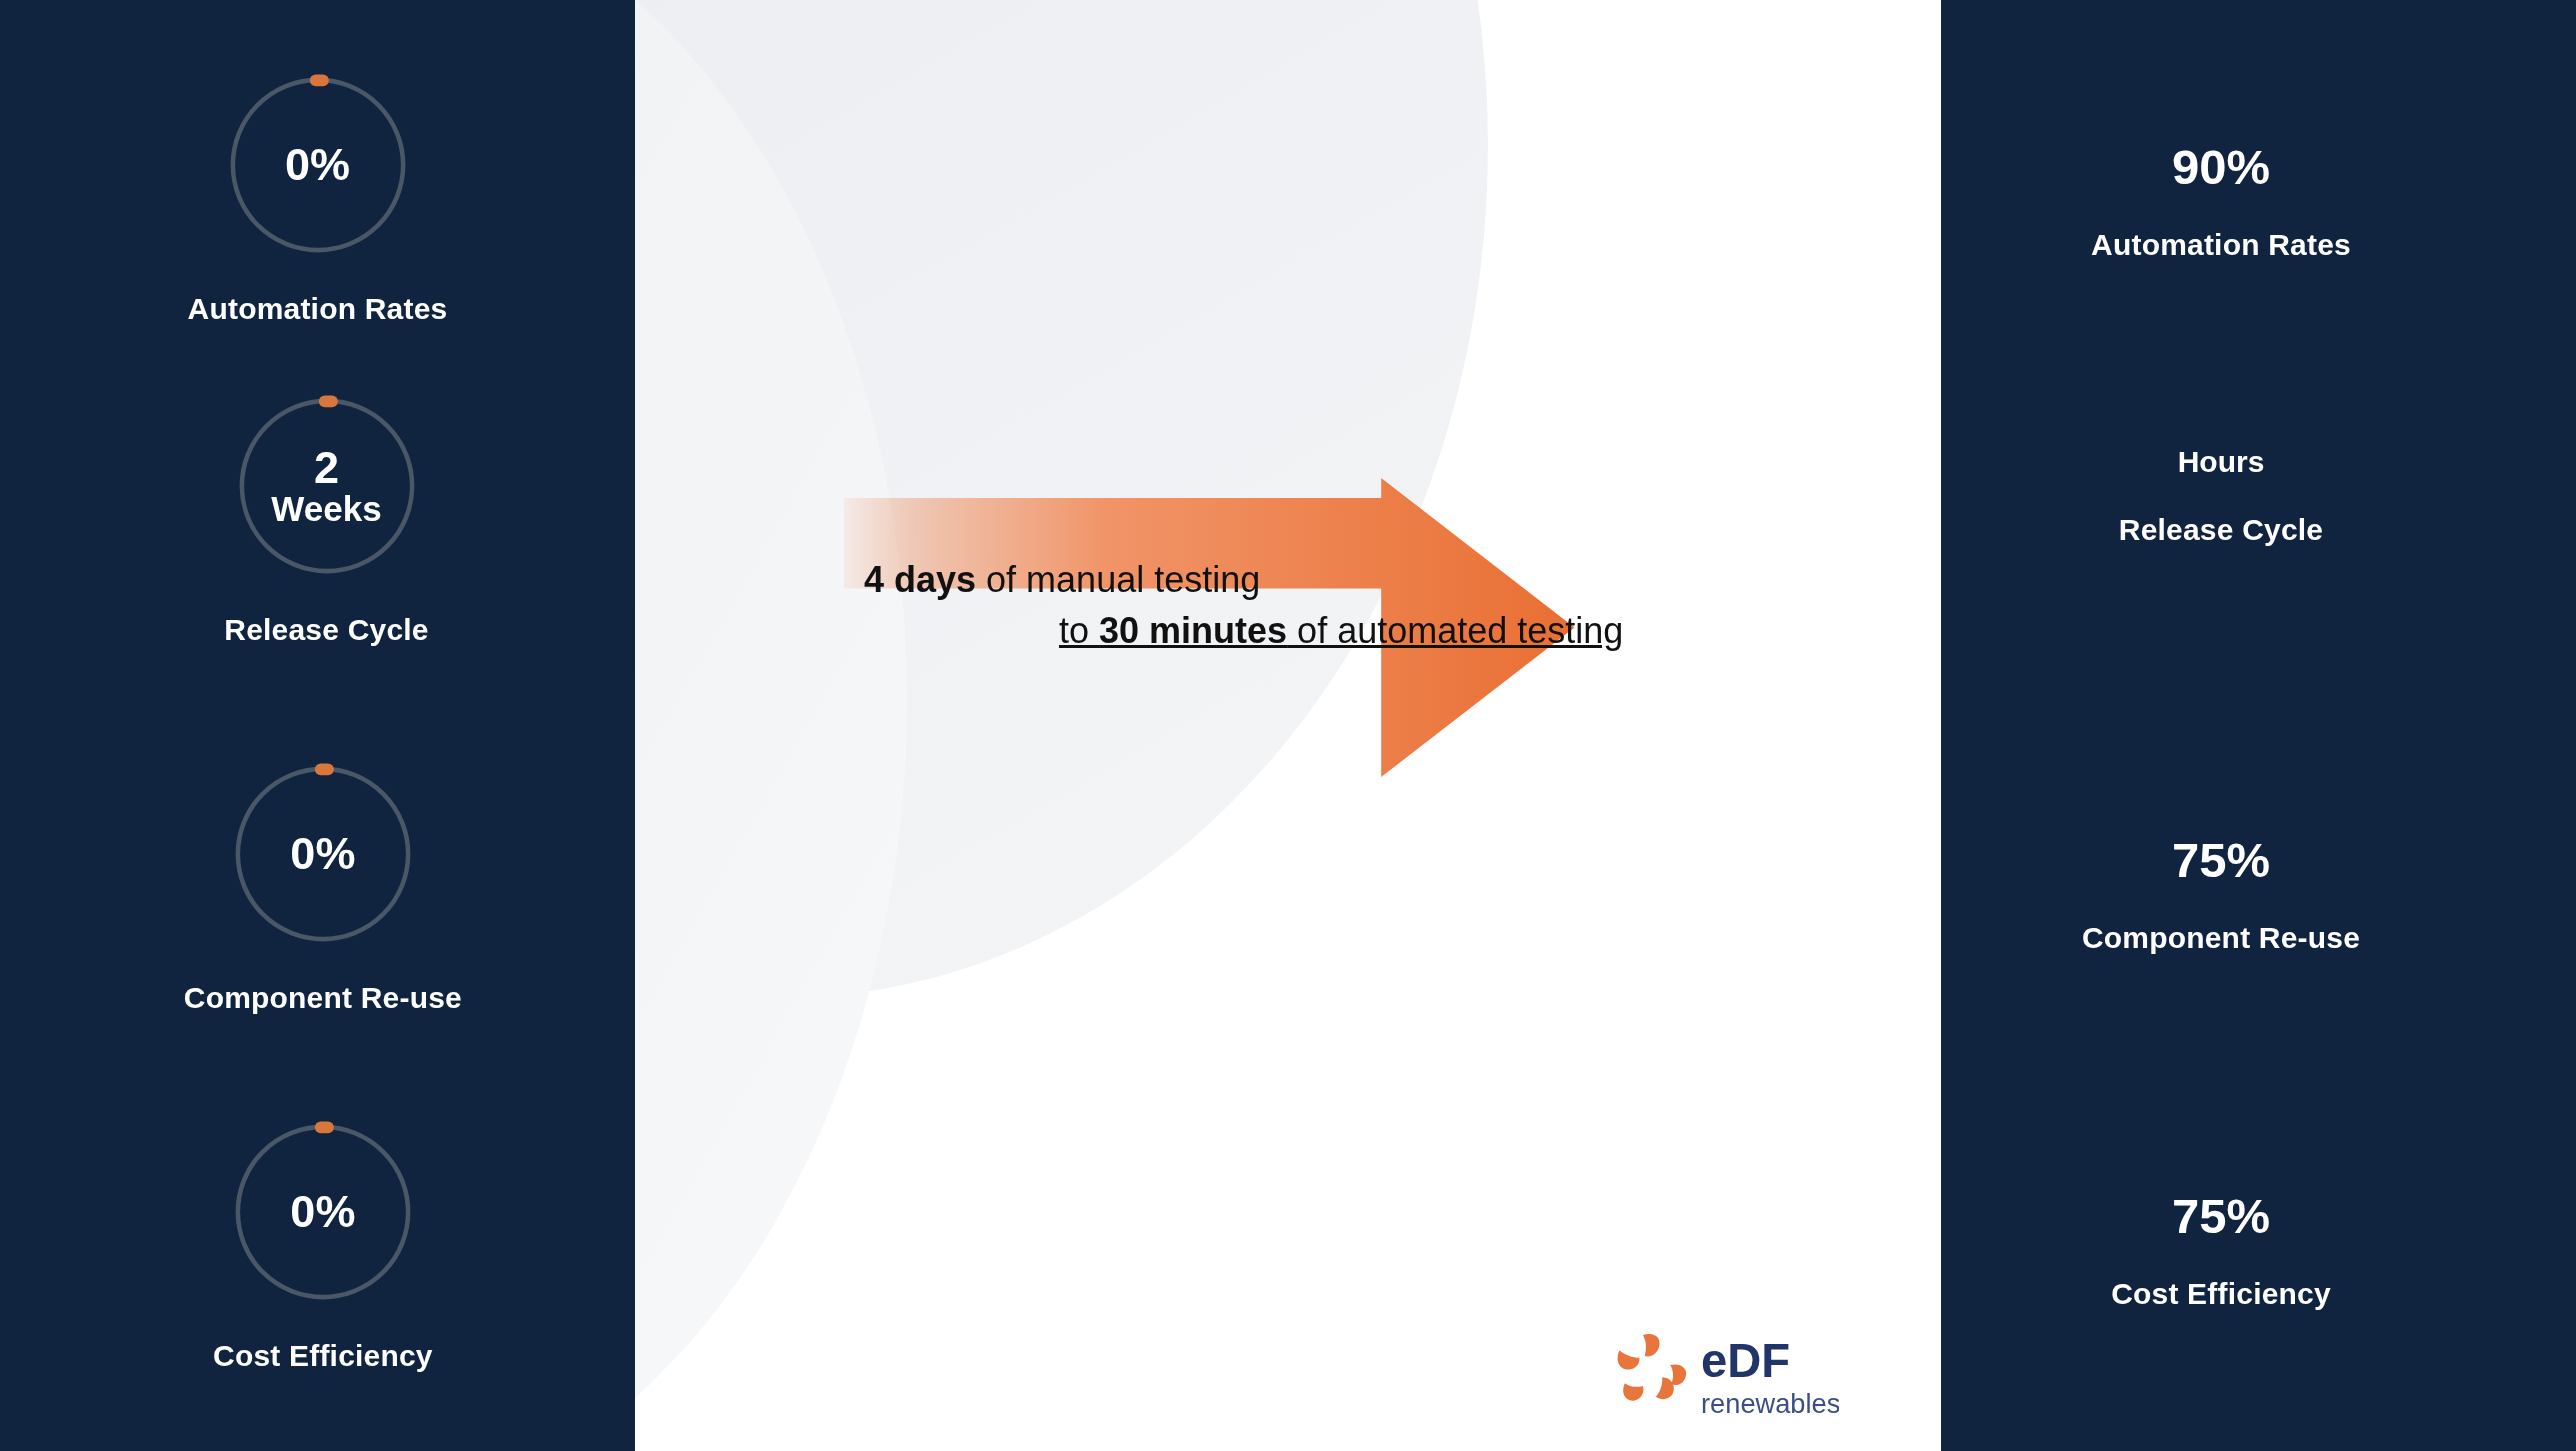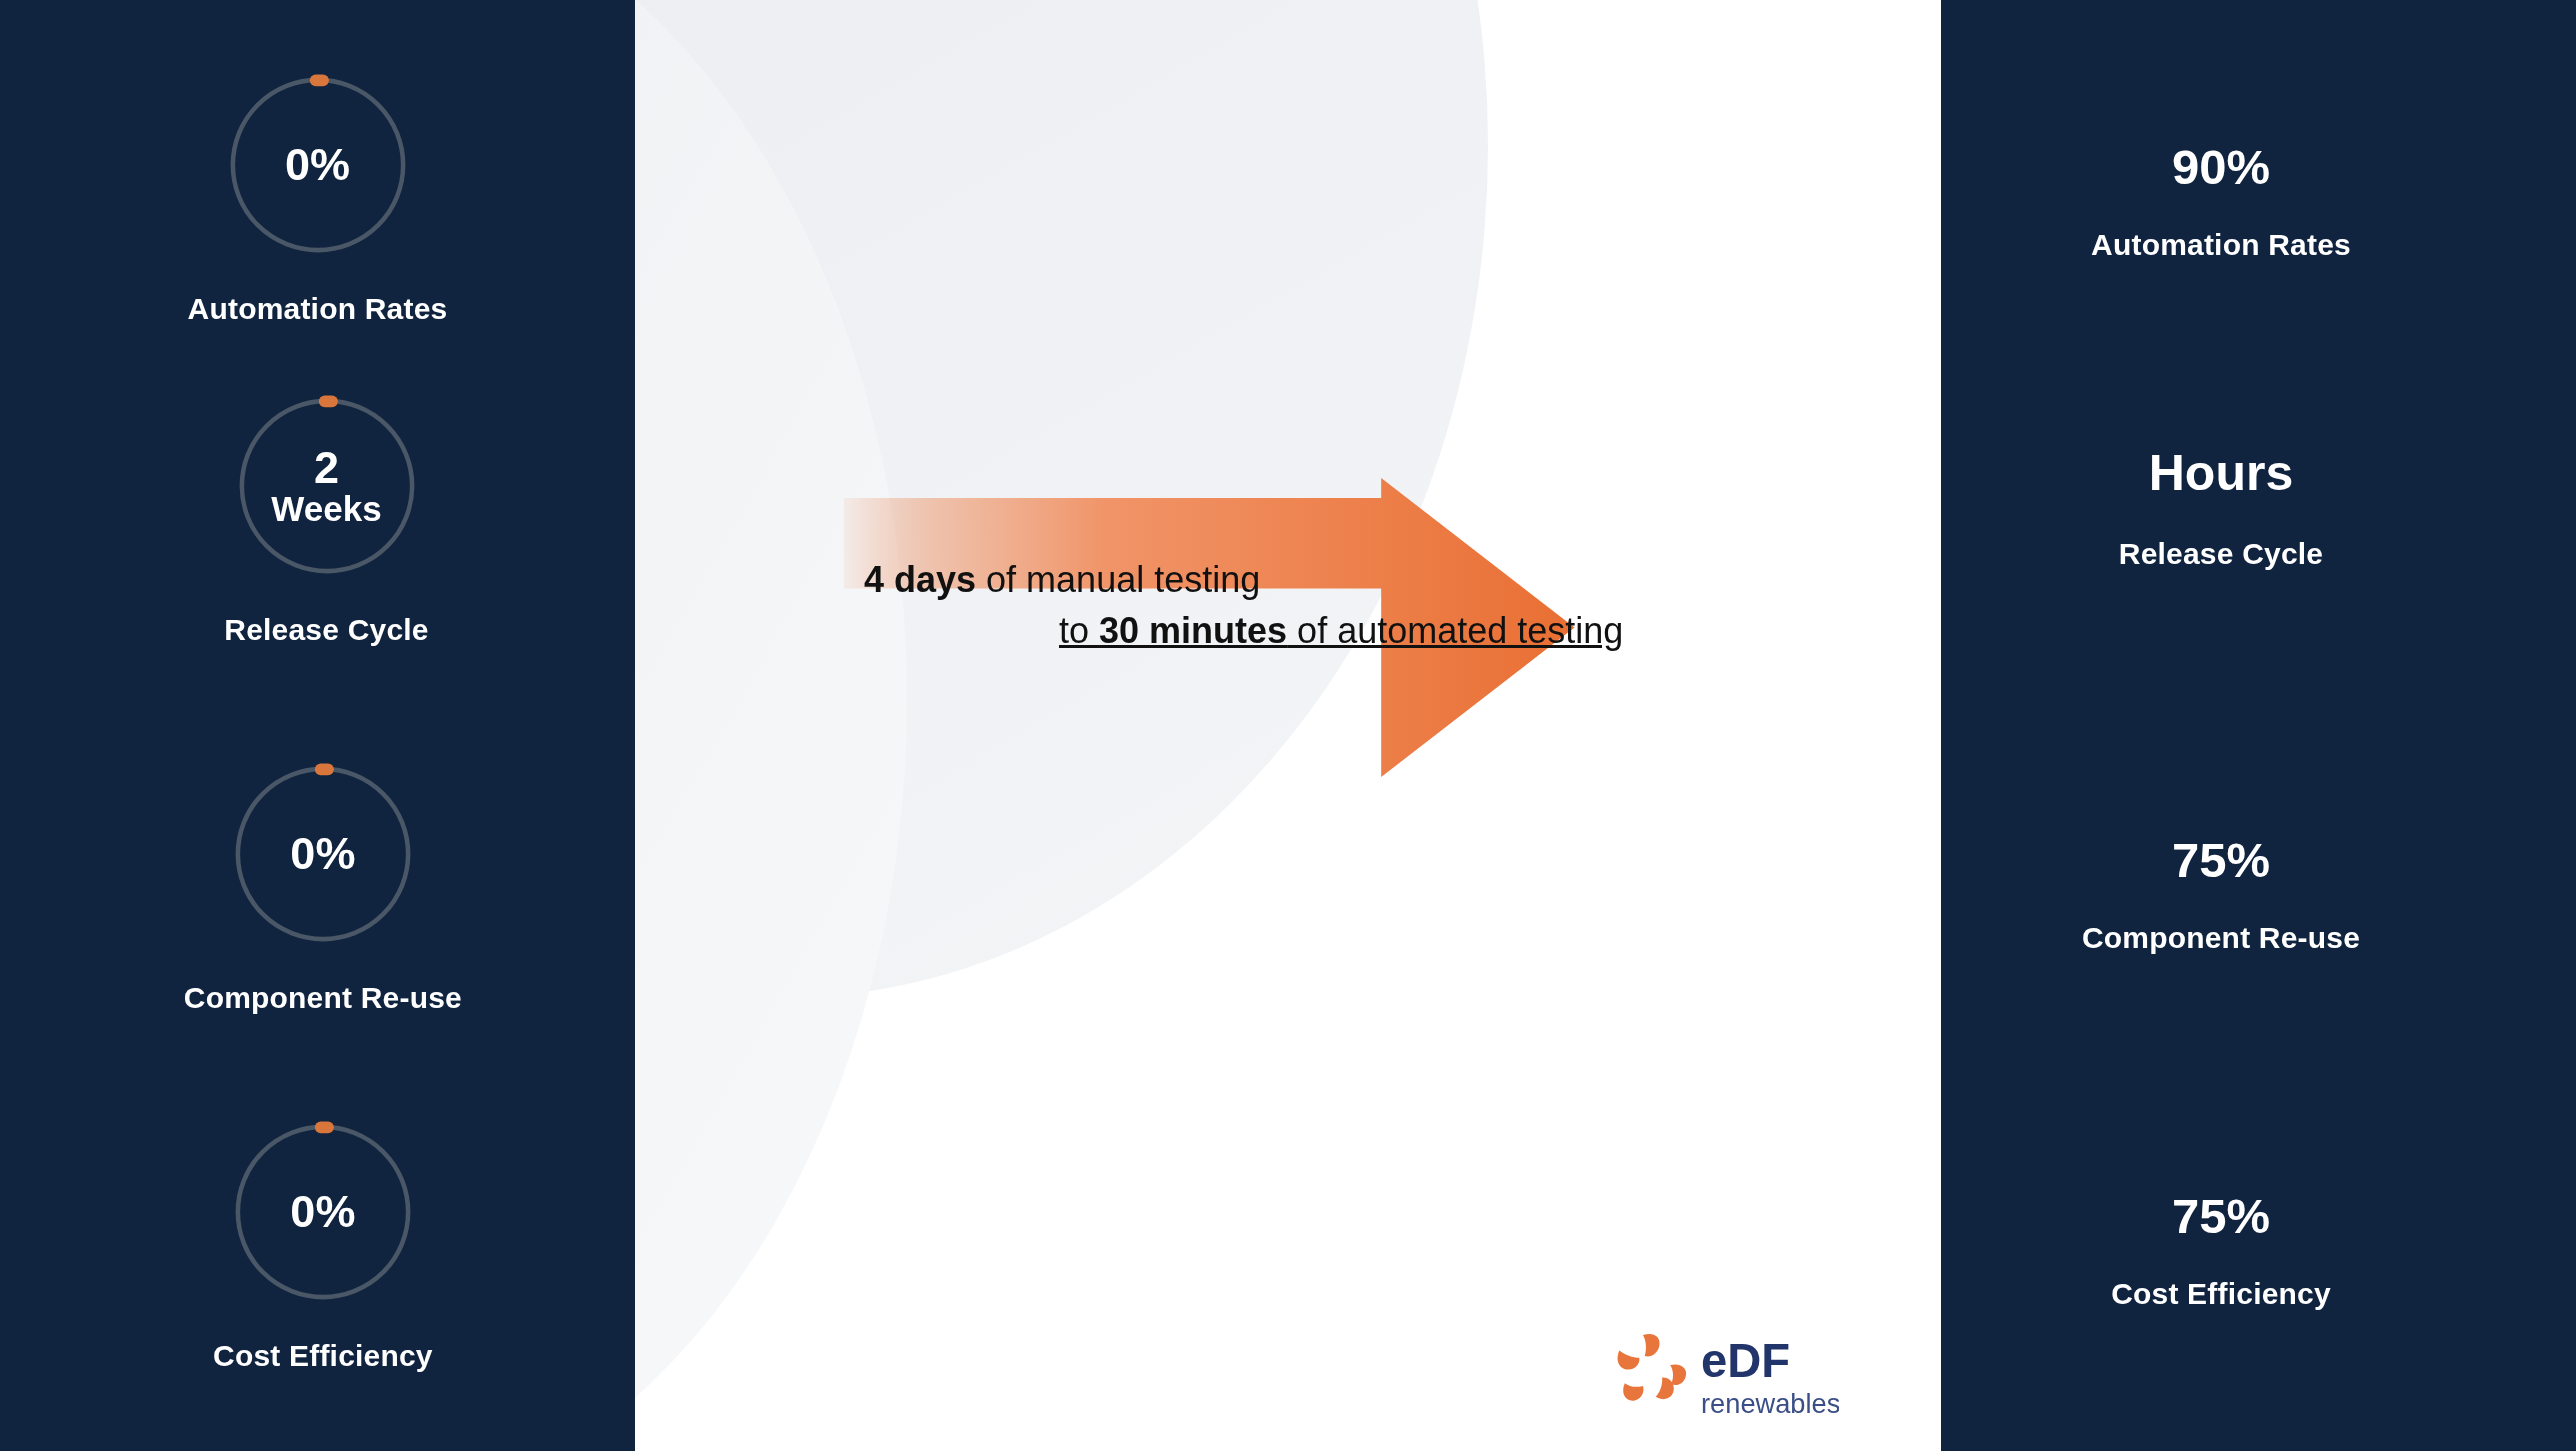--- a/index.html
+++ b/index.html
@@ -155,21 +155,21 @@
   .stat-num {
     color:#ffffff;
     font-weight:bold;
     font-size:49px;
     line-height:1.08;
     letter-spacing:0px;
   }
   .stat-unit {
     color:#ffffff;
     font-weight:bold;
-    font-size:50px;
+    font-size:30px;
     line-height:1.18;
   }
   .stat-label {
     margin-top:34px;
     color:#ffffff;
     font-weight:bold;
     font-size:30px;
     letter-spacing:0.2px;
   }
 </style>

